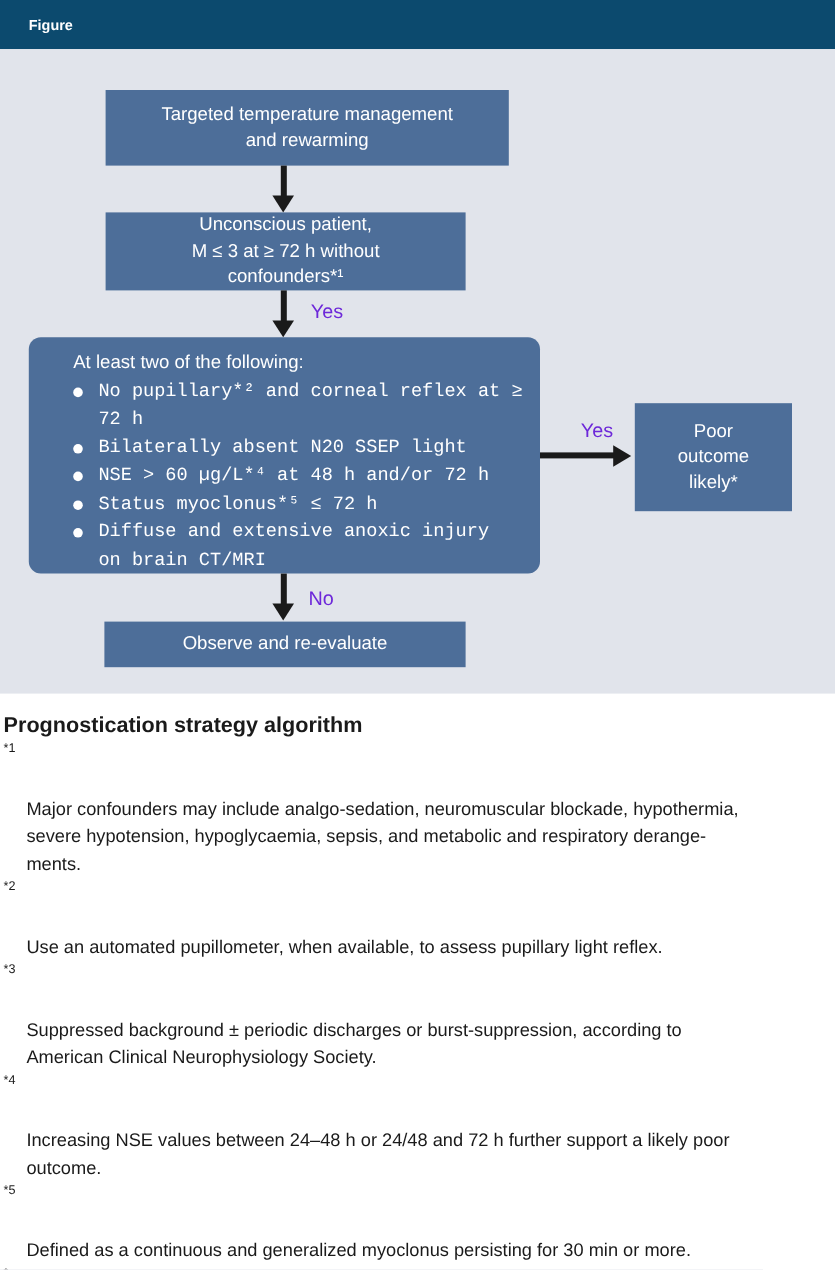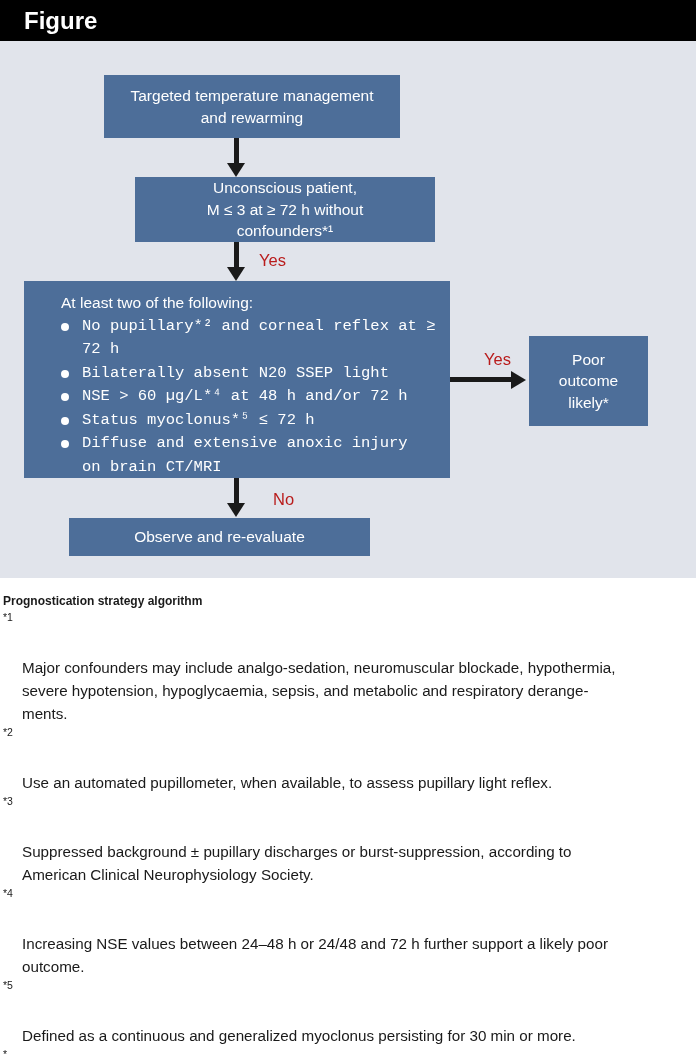--- a/index.html
+++ b/index.html
@@ -4,44 +4,44 @@
 <style>
   * { margin: 0; padding: 0; box-sizing: border-box; }
   body {
     width: 696px; height: 1058px;
     background: #ffffff;
     font-family: "Liberation Sans", "DejaVu Sans", sans-serif;
     color: #1a1a1a;
     overflow: hidden;
   }
   .header-bar {
-    height: 41px; background: #000000;
+    height: 41px; background: #0c4a6e;
     display: flex; align-items: center;
     padding-left: 24px;
-    color: #ffffff; font-size: 24px; font-weight: bold;
+    color: #ffffff; font-size: 12px; font-weight: bold;
   }
   .panel {
     position: relative;
     height: 537px; background: #e1e4eb;
   }
   .fbox {
     position: absolute;
     background: #4d6e99; color: #ffffff;
     font-size: 15.5px;
   }
   .fbox.centered {
     display: flex; align-items: center; justify-content: center;
     text-align: center; line-height: 21.5px;
     white-space: pre-line;
   }
-  .box-ttm      { left: 104px;  top: 34px;  width: 296px; height: 63px; }
-  .box-uncon    { left: 88px;  top: 136px; width: 300px; height: 65px; margin-left: 47px; }
-  .box-criteria { left: 24px;  top: 240px; width: 426px; height: 197px; padding-top: 10px; line-height: 23.5px; }
-  .box-poor     { left: 529px; top: 295px; width: 119px; height: 90px;  }
-  .box-observe  { left: 69px;  top: 477px; width: 301px; height: 38px;  }
+  .box-ttm      { left: 88px;  top: 34px;  width: 336px; height: 63px; }
+  .box-uncon    { left: 88px;  top: 136px; width: 300px; height: 65px; }
+  .box-criteria { left: 24px;  top: 240px; width: 426px; height: 197px; padding-top: 10px; line-height: 23.5px; border-radius: 10px; }
+  .box-poor     { left: 529px; top: 295px; width: 131px; height: 90px;  }
+  .box-observe  { left: 87px;  top: 477px; width: 301px; height: 38px;  }
 
   .criteria-header { padding-left: 37px; }
   .bullet-row { display: flex; padding-left: 37px; }
   .bullet-dot {
     flex: none; width: 8px; height: 8px; border-radius: 50%;
     background: #ffffff; margin-top: 8px; margin-right: 13px;
   }
   .bullet-text { white-space: pre-line; font-family: Liberation Mono, monospace; }
 
   .shaft-v { position: absolute; width: 5px; background: #1a1a1a; }
@@ -49,27 +49,27 @@
     position: absolute; width: 0; height: 0;
     border-left: 9px solid transparent; border-right: 9px solid transparent;
     border-top: 14px solid #1a1a1a;
   }
   .shaft-h { position: absolute; height: 5px; background: #1a1a1a; }
   .head-right {
     position: absolute; width: 0; height: 0;
     border-top: 9px solid transparent; border-bottom: 9px solid transparent;
     border-left: 15px solid #1a1a1a;
   }
-  .flow-label { position: absolute; font-size: 16.5px; color: #b91c1c; }
+  .flow-label { position: absolute; font-size: 16.5px; color: #6d28d9; }
   .label-yes-1 { left: 259px; top: 210px; }
   .label-yes-2 { left: 484px; top: 309px; }
-  .label-no    { left: 273px; top: 449px; }
+  .label-no    { left: 257px; top: 449px; }
 
   .notes { padding: 16px 4px 0 2px; }
-  .notes-title { font-size: 12px; font-weight: bold; margin-bottom: 2px; padding-left: 1px; }
+  .notes-title { font-size: 18px; font-weight: bold; margin-bottom: 2px; padding-left: 1px; }
   .footnote {
     position: relative; padding-left: 20px;
     font-size: 15.2px; line-height: 23px; white-space: pre-line;
   }
   .fn-marker {
     position: absolute; left: 1px; top: 1px;
     font-size: 10.5px; line-height: 12px;
   }
 </style>
 </head>
@@ -152,21 +152,21 @@
     <span>Major confounders may include analgo-sedation, neuromuscular blockade, hypothermia,
 severe hypotension, hypoglycaemia, sepsis, and metabolic and respiratory derange-
 ments.</span>
   </div>
   <div class="footnote">
     <span class="fn-marker">*2</span>
     <span>Use an automated pupillometer, when available, to assess pupillary light reflex.</span>
   </div>
   <div class="footnote">
     <span class="fn-marker">*3</span>
-    <span>Suppressed background ± pupillary discharges or burst-suppression, according to
+    <span>Suppressed background ± periodic discharges or burst-suppression, according to
 American Clinical Neurophysiology Society.</span>
   </div>
   <div class="footnote">
     <span class="fn-marker">*4</span>
     <span>Increasing NSE values between 24–48 h or 24/48 and 72 h further support a likely poor
 outcome.</span>
   </div>
   <div class="footnote">
     <span class="fn-marker">*5</span>
     <span>Defined as a continuous and generalized myoclonus persisting for 30 min or more.</span>

